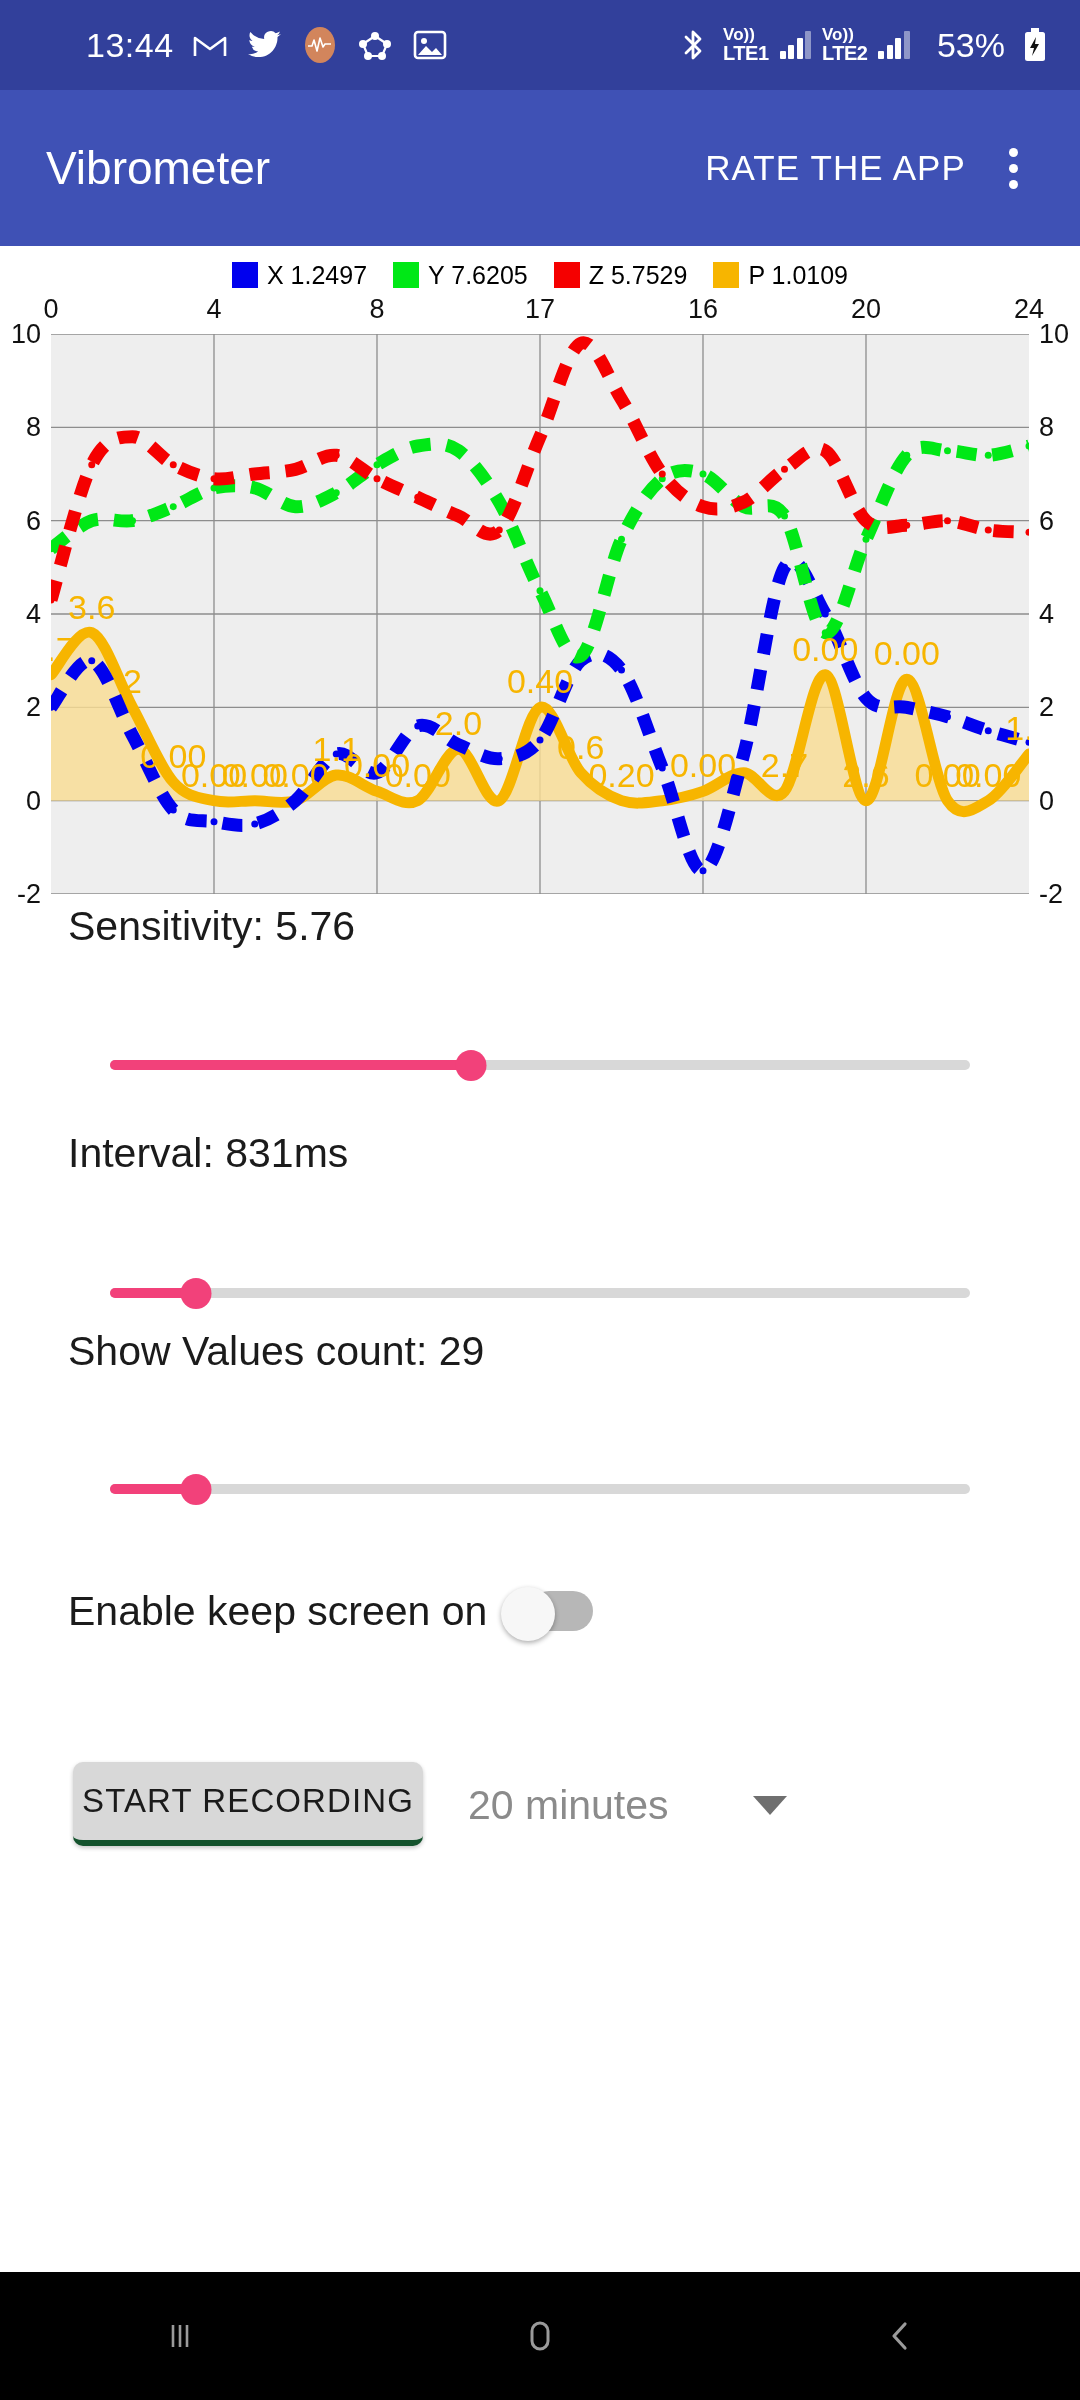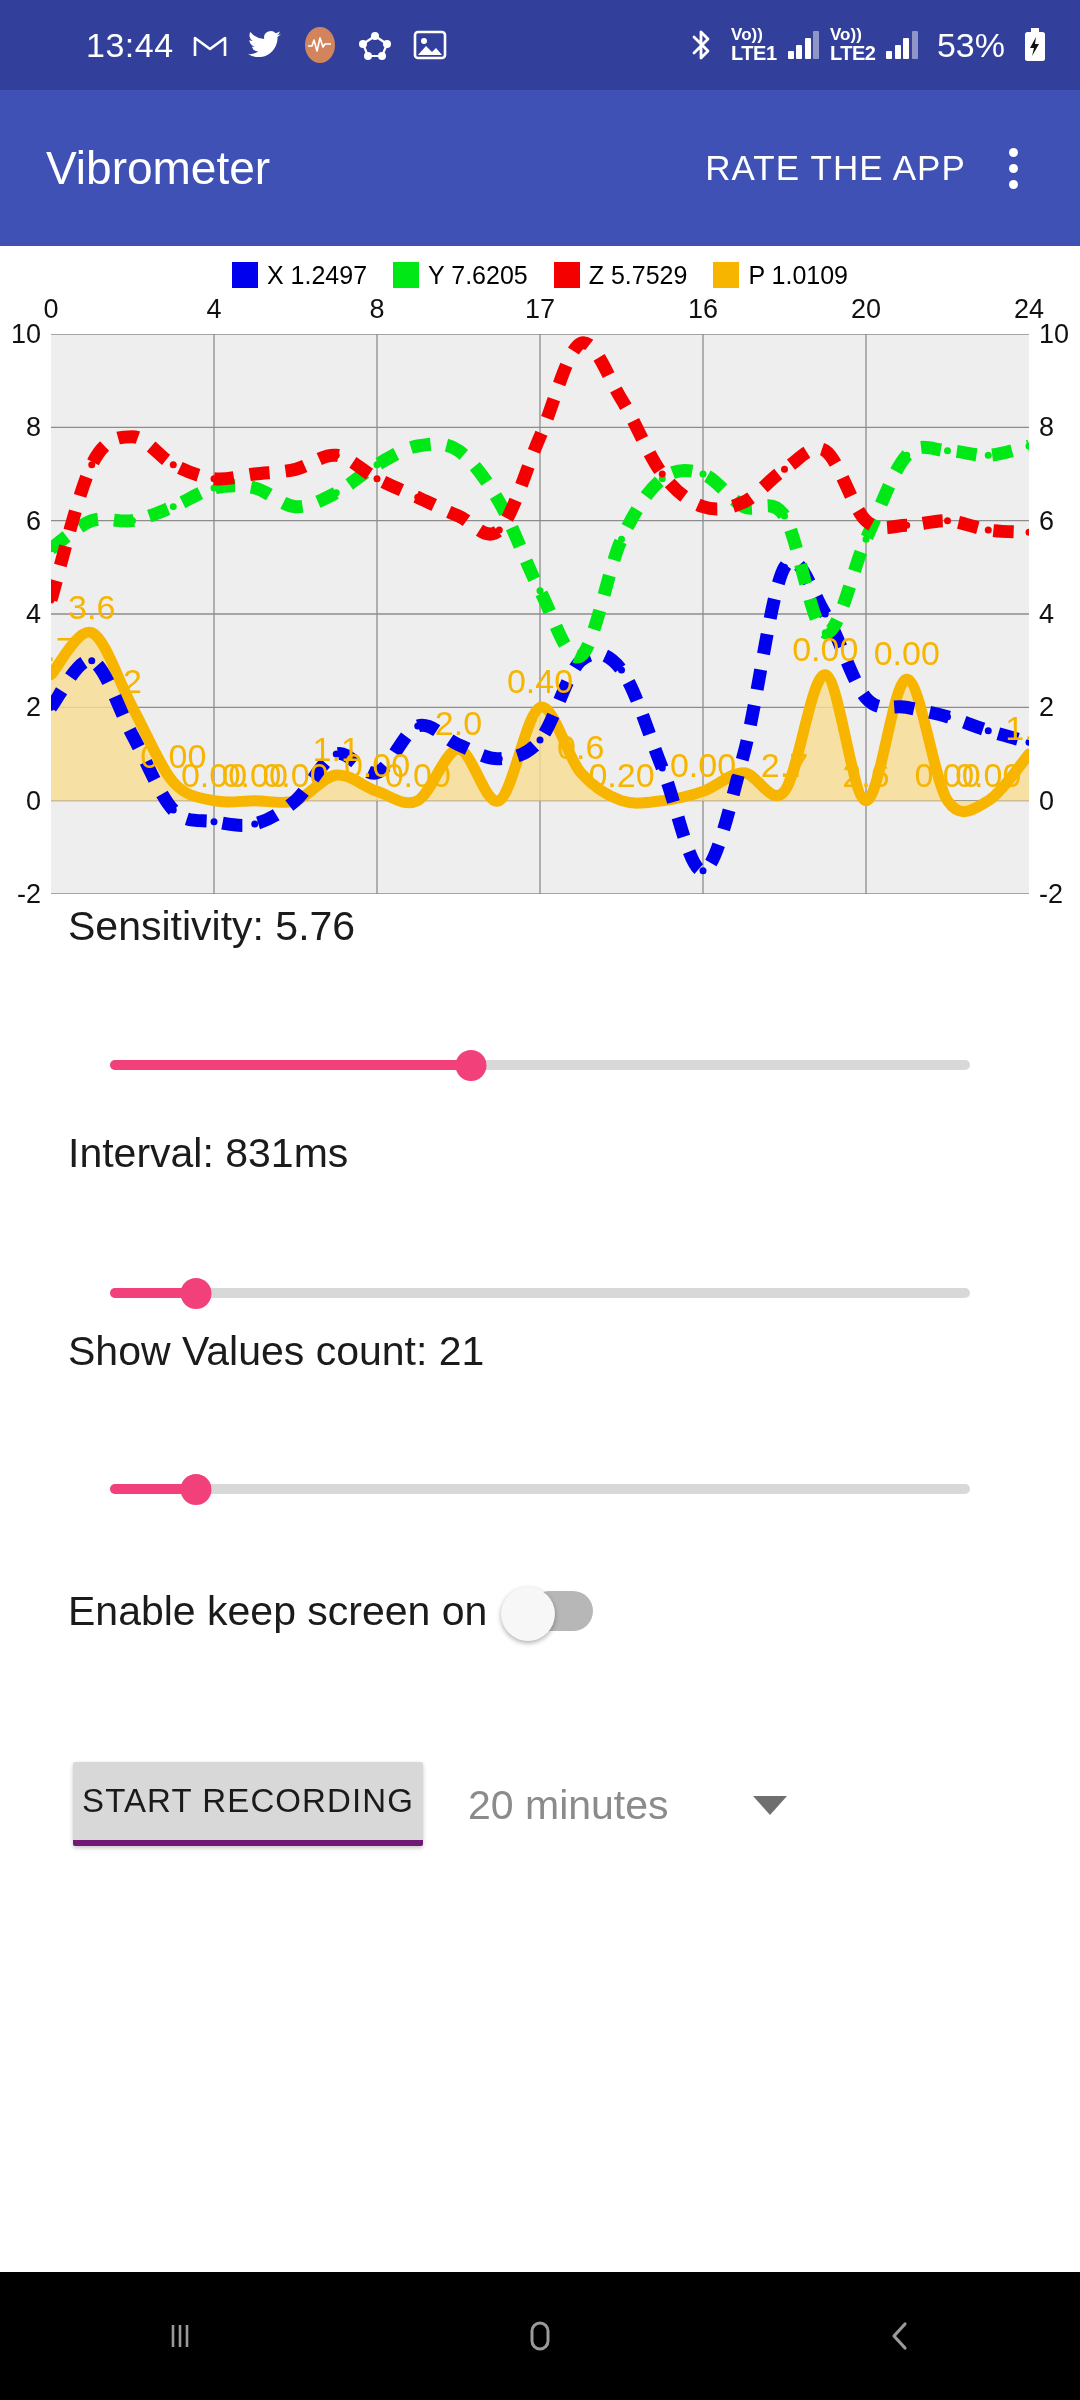--- a/index.html
+++ b/index.html
@@ -24,21 +24,21 @@
   .sb-right { display:flex; align-items:center; gap:11px; }
   .sb-vo { display:flex; flex-direction:column; align-items:flex-start; line-height:0.95; }
   .sb-vo .v1 { font-size:17px; font-weight:700; }
   .sb-vo .v2 { font-size:20px; font-weight:700; letter-spacing:-0.5px; }
   .bars { display:flex; align-items:flex-end; gap:2.5px; height:28px; }
   .bars i { display:block; width:6px; background:#fff; border-radius:1px; }
   .bars i:nth-child(1){height:8px}
   .bars i:nth-child(2){height:14px}
   .bars i:nth-child(3){height:21px}
   .bars i:nth-child(4){height:28px; opacity:.45}
-  .sb-batt { font-size:34px; font-weight:400; margin-left:8px; }
+  .sb-batt { font-size:34px; font-weight:400; margin-left:16px; }
 
   
   .appbar {
     position:absolute; top:90px; left:0; width:1080px; height:156px;
     background:#3f51b5; display:flex; align-items:center; padding:0 34px 0 46px;
   }
   .app-title { color:#fff; font-size:46px; font-weight:400; flex:1; }
   .rate-btn { color:#fff; font-size:35px; letter-spacing:1.1px; padding:10px 14px; }
   .kebab { width:66px; height:66px; display:flex; flex-direction:column;
            align-items:center; justify-content:center; gap:7px; }
@@ -96,21 +96,21 @@
     background:#b7b7b7; border-radius:20px;
   }
   .switch .sthumb {
     position:absolute; left:0; top:3px; width:54px; height:54px; border-radius:50%;
     background:#f7f7f7; box-shadow:0 2px 5px rgba(0,0,0,.32);
   }
 
   
   .rec-btn {
     position:absolute; left:73px; top:1762px; width:350px; height:84px;
-    background:#d8d8d8; border-bottom:6px solid #701a75; border-radius:2px;
+    background:#d8d8d8; border-bottom:6px solid #14532d; border-radius:10px;
     display:flex; align-items:center; justify-content:center;
     font-size:33px; letter-spacing:1.1px; color:#1b1b1b;
     box-shadow:0 2px 4px rgba(0,0,0,.22);
   }
   .spinner { position:absolute; left:468px; top:1772px; width:345px; height:66px;
              display:flex; align-items:center; }
   .spinner .sval { font-size:41px; color:#8b8b8b; flex:1; }
   .caret {
     width:0; height:0; border-left:17px solid transparent; border-right:17px solid transparent;
     border-top:19px solid #6f6f6f; margin-right:26px;
@@ -395,21 +395,21 @@
     <div class="thumb" id="sens-thumb" style="left: 361.2px;"></div>
   </div>
 
   <div class="ctl-label" style="top:1130px">Interval: 831ms</div>
   <div class="slider" style="top:1270px">
     <div class="track"></div>
     <div class="fill" id="int-fill" style="width: 86px;"></div>
     <div class="thumb" id="int-thumb" style="left: 86px;"></div>
   </div>
 
-  <div class="ctl-label" style="top:1328px">Show Values count: 21</div>
+  <div class="ctl-label" style="top:1328px">Show Values count: 29</div>
   <div class="slider" style="top:1466px">
     <div class="track"></div>
     <div class="fill" id="svc-fill" style="width: 86px;"></div>
     <div class="thumb" id="svc-thumb" style="left: 86px;"></div>
   </div>
 
   <div class="toggle-row">
     <div class="toggle-label">Enable keep screen on</div>
     <div class="switch">
       <div class="strack"></div>

